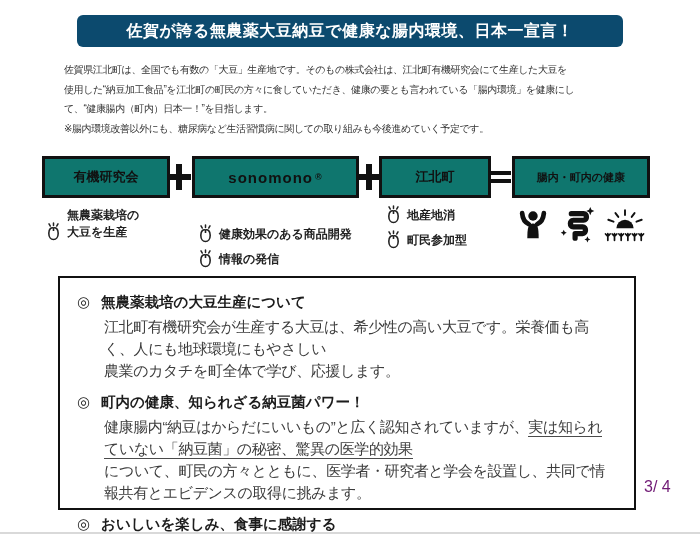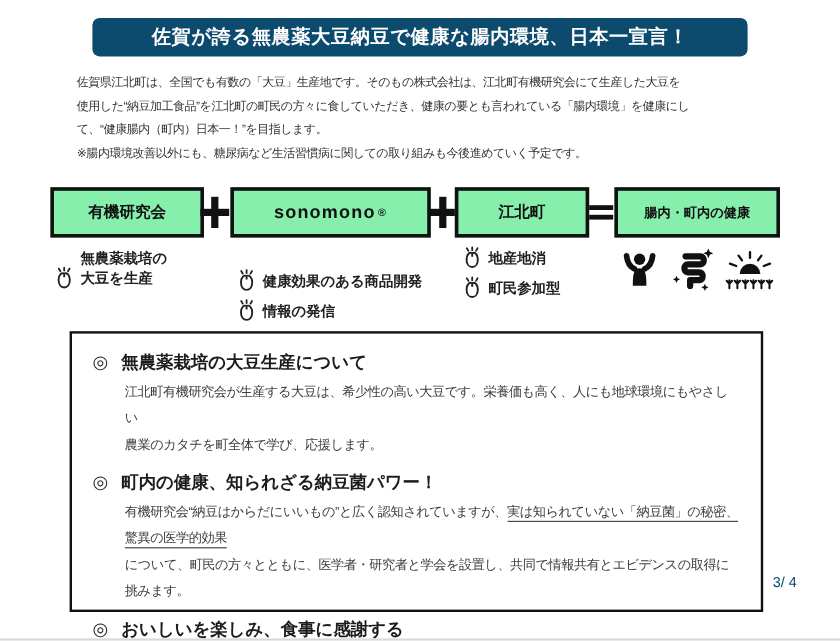--- a/index.html
+++ b/index.html
@@ -11,21 +11,21 @@
   .title-bar{position:absolute;left:77px;top:15px;width:546px;height:32px;background:#0c4a6e;
              border-radius:6px;display:flex;align-items:center;justify-content:center;}
   .title-bar span{color:#ffffff;font-weight:bold;font-size:16px;letter-spacing:0.5px;}
 
   
   .intro{position:absolute;left:64px;top:60px;width:580px;font-size:10px;letter-spacing:-0.4px;
          line-height:19.5px;color:#333333;}
 
   
   .dbox{position:absolute;top:156px;height:42px;box-sizing:border-box;border:3px solid #111111;
-        background:#86efac;display:flex;align-items:center;justify-content:center;
+        background:#0f766e;display:flex;align-items:center;justify-content:center;
         font-weight:bold;font-size:13px;color:#111111;}
   .dbox-1{left:42px;width:128px;}
   .dbox-2{left:192px;width:167px;font-size:15px;letter-spacing:1px;}
   .dbox-2 sup{font-size:9px;margin-left:2px;}
   .dbox-3{left:379px;width:112px;}
   .dbox-4{left:512px;width:138px;font-size:11px;}
   .plus{position:absolute;top:164px;width:24px;height:26px;}
   .plus::before{content:"";position:absolute;left:0;right:0;top:10px;height:6px;background:#111;}
   .plus::after{content:"";position:absolute;top:0;bottom:0;left:9px;width:6px;background:#111;}
   .plus-1{left:167px;} .plus-2{left:357px;}
@@ -42,24 +42,24 @@
   .col-3{left:386px;top:204px;}
   .col-4{left:516px;top:206px;display:flex;gap:9px;align-items:center;}
   .mini-icon{flex:0 0 auto;margin-top:1px;}
 
   
   .pledge-box{position:absolute;left:58px;top:276px;width:578px;height:234px;box-sizing:border-box;
               border:2px solid #111111;background:#ffffff;padding:15px 18px 0 17px;}
   .section{margin-bottom:11px;}
   .sec-head{display:flex;align-items:baseline;gap:11px;font-size:14.5px;font-weight:bold;color:#1c1c1c;}
   .marker{font-size:15px;font-weight:normal;}
-  .sec-body{margin:4px 0 0 27px;font-size:11px;letter-spacing:-0.4px;line-height:22px;color:#3d3d3d;}
+  .sec-body{margin:4px 0 0 27px;font-size:15px;letter-spacing:-0.4px;line-height:22px;color:#3d3d3d;}
   .uline{border-bottom:1px solid #4a4a4a;padding-bottom:1px;}
 
-  .page-num{position:absolute;left:644px;top:478px;font-size:12px;color:#0c4a6e;}
+  .page-num{position:absolute;left:644px;top:478px;font-size:16px;color:#701a75;}
 </style>
 </head>
 <body>
 
 <div class="slide">
 
   <div class="title-bar">
     <span>佐賀が誇る無農薬大豆納豆で健康な腸内環境、日本一宣言！</span>
   </div>
 
@@ -179,21 +179,21 @@
         <div>農業のカタチを町全体で学び、応援します。</div>
       </div>
     </div>
 
     <div class="section">
       <div class="sec-head">
         <span class="marker">◎</span>
         <span>町内の健康、知られざる納豆菌パワー！</span>
       </div>
       <div class="sec-body">
-        <div><span>有機研究会“納豆はからだにいいもの”と広く認知されていますが、</span><span class="uline">実は知られていない「納豆菌」の秘密、驚異の医学的効果</span></div>
+        <div><span>健康腸内“納豆はからだにいいもの”と広く認知されていますが、</span><span class="uline">実は知られていない「納豆菌」の秘密、驚異の医学的効果</span></div>
         <div>について、町民の方々とともに、医学者・研究者と学会を設置し、共同で情報共有とエビデンスの取得に挑みます。</div>
       </div>
     </div>
 
     <div class="section">
       <div class="sec-head">
         <span class="marker">◎</span>
         <span>おいしいを楽しみ、食事に感謝する</span>
       </div>
 

